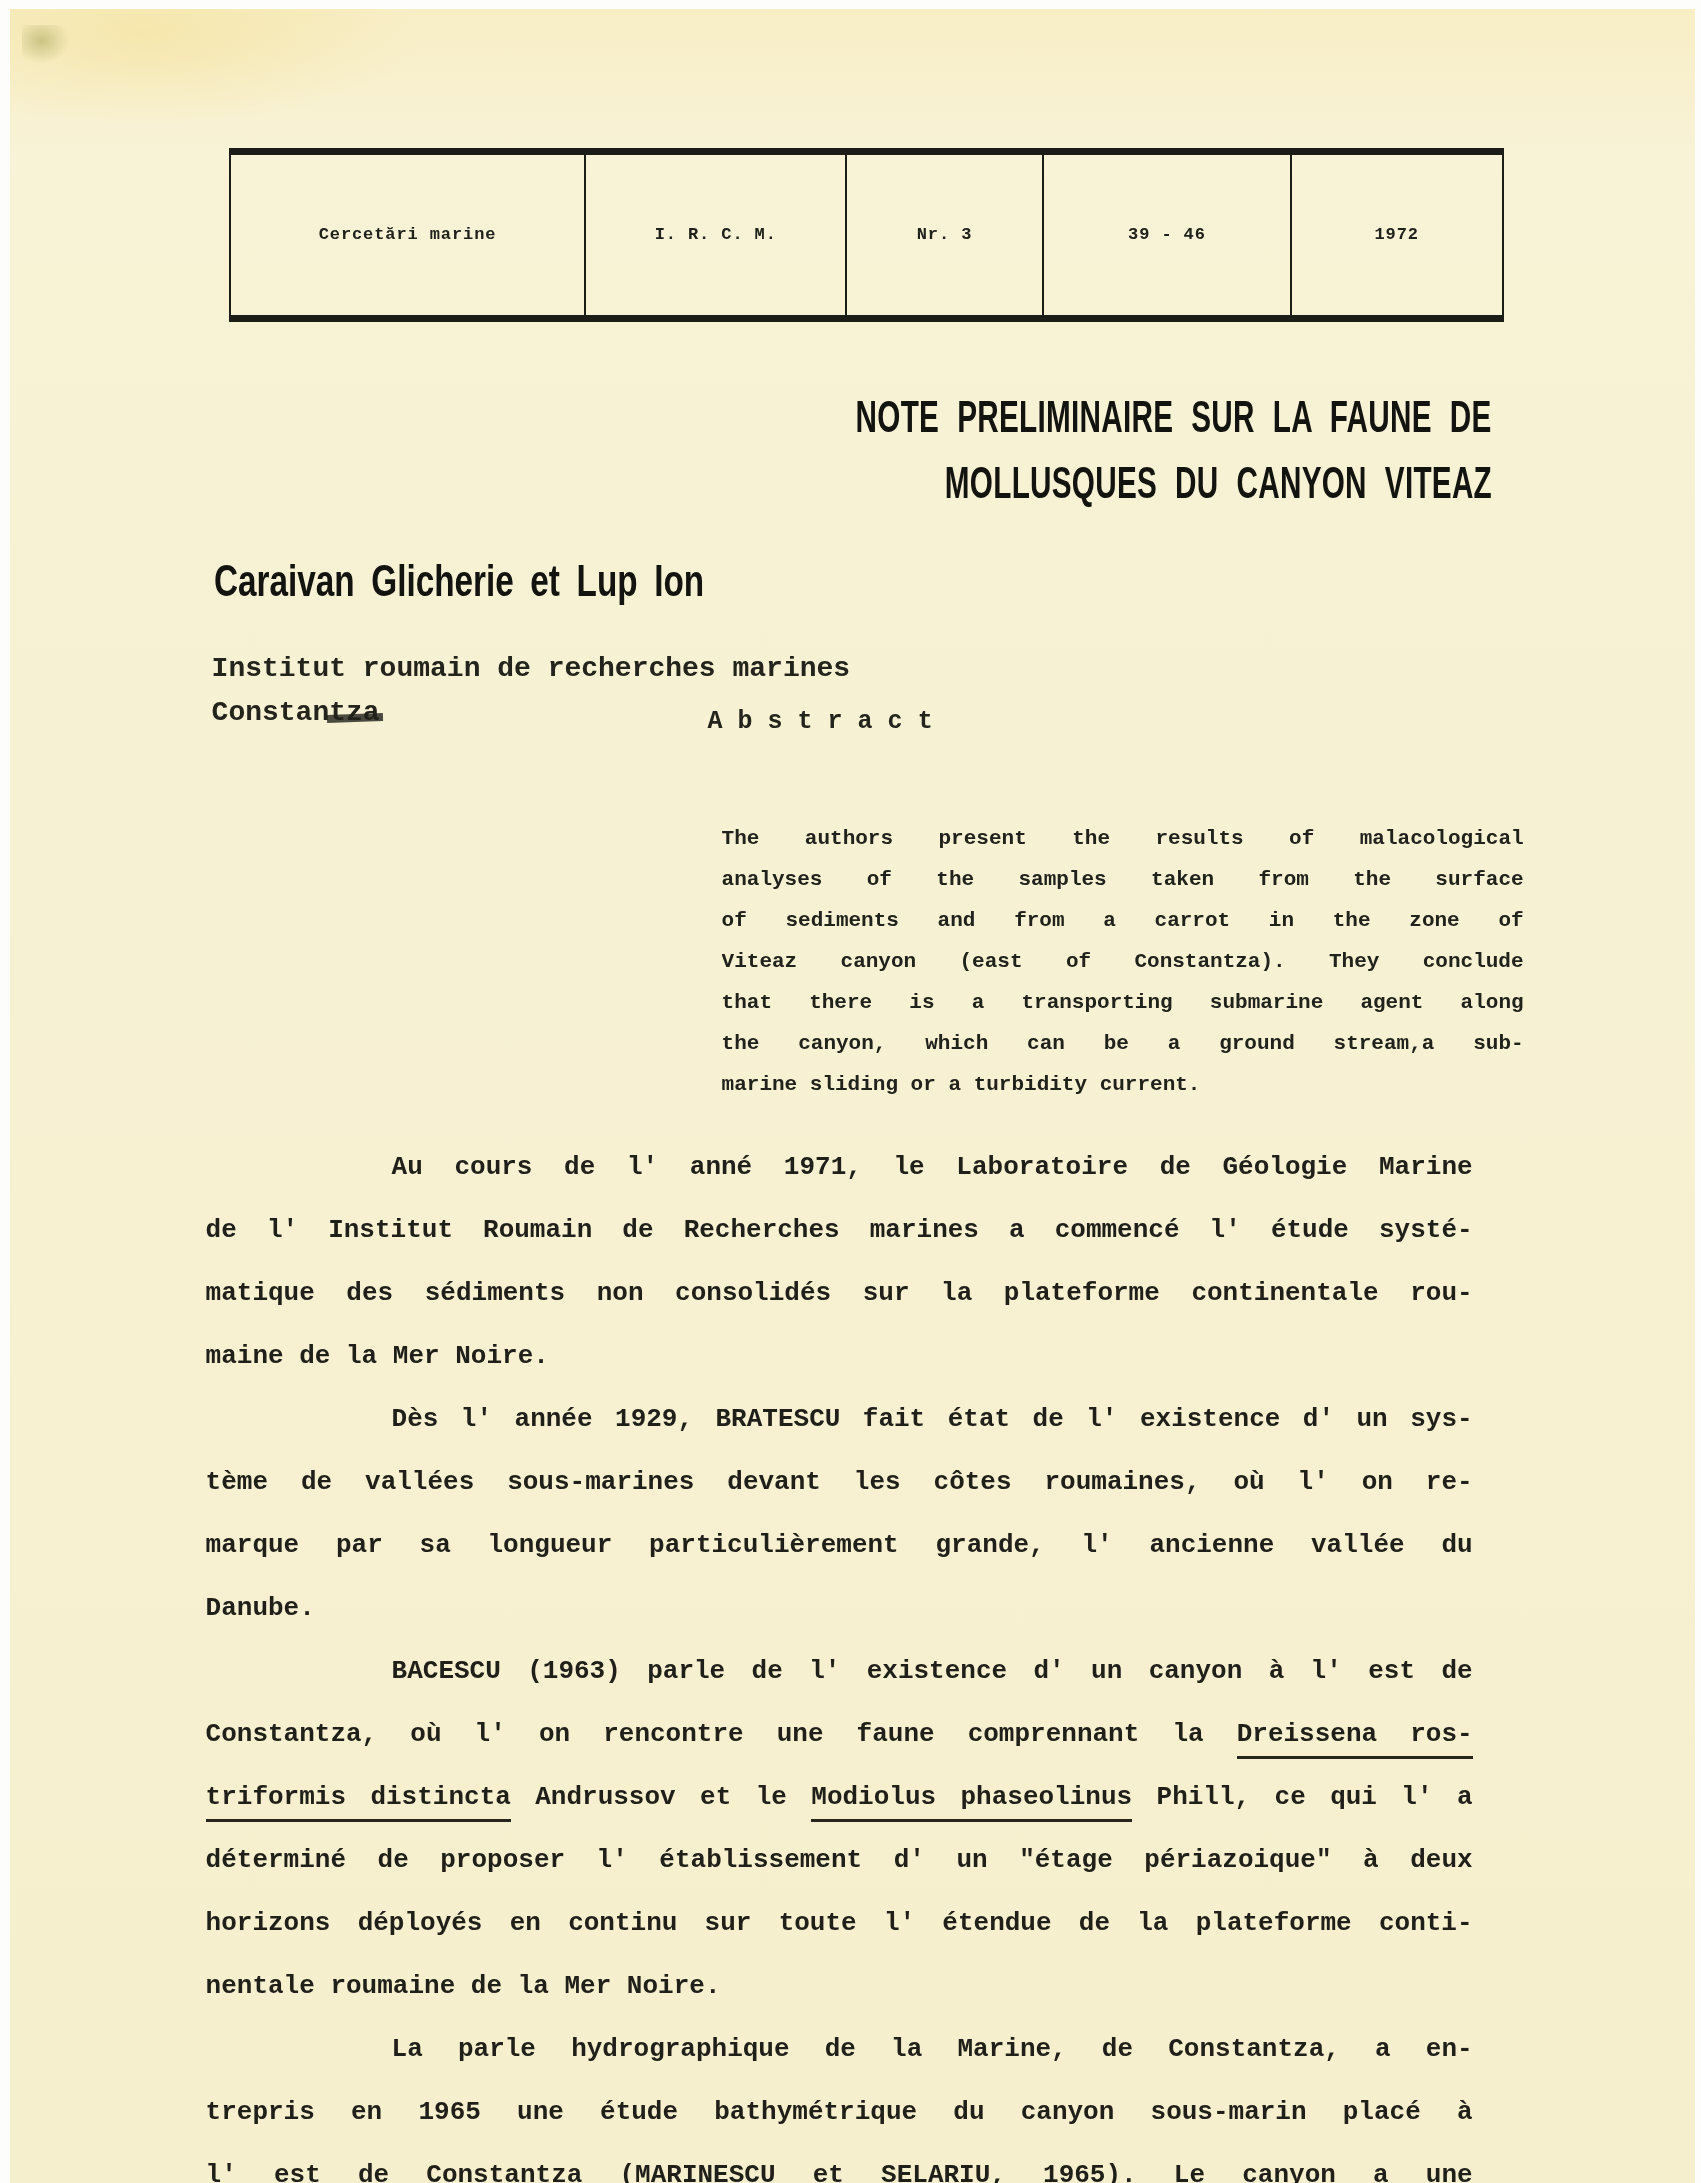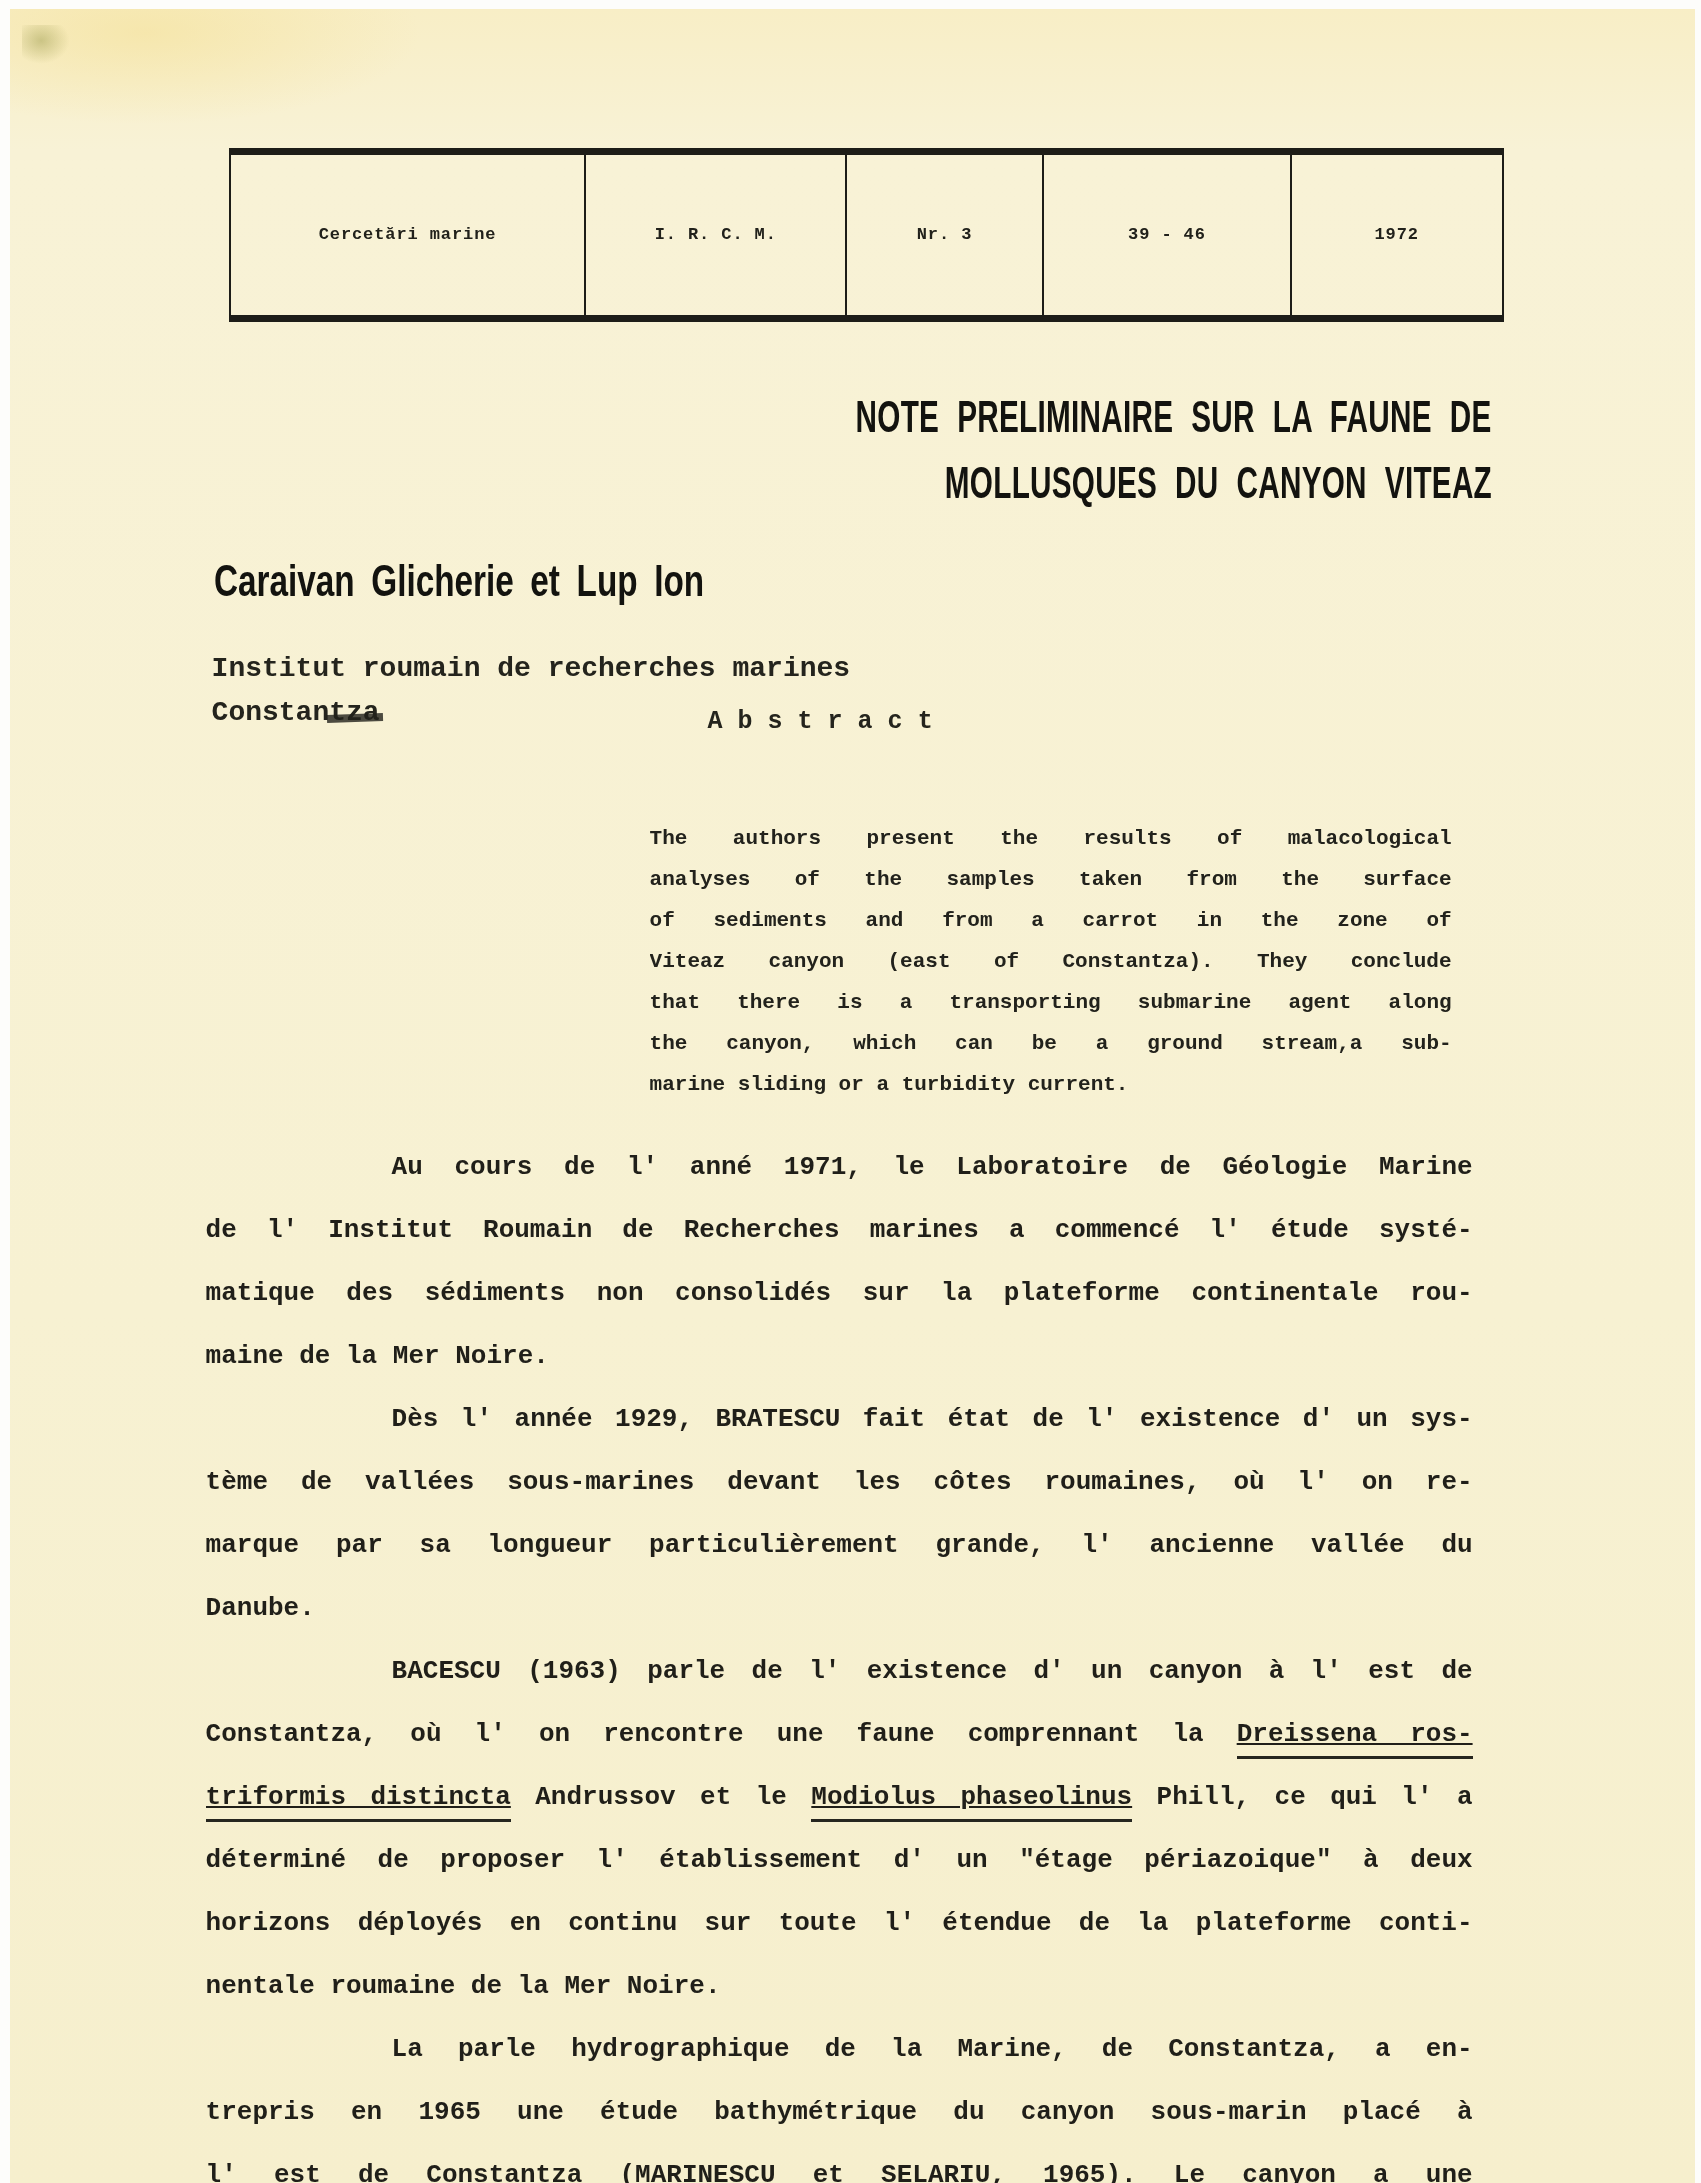--- a/index.html
+++ b/index.html
@@ -63,34 +63,34 @@
     content:"";position:absolute;left:-2.6px;right:-2.6px;top:52%;height:7.9px;
     background:rgba(32,32,26,.8);transform:rotate(-2deg);
   }
 
   .abstract-heading{
     position:absolute;left:678px;top:692px;height:41px;line-height:41px;
     font-size:25px;font-weight:bold;white-space:nowrap;color:#24241d;margin-left:20px;
   }
 
   .abstract-block{
-    position:absolute;left:640px;top:809px;width:802px;
+    position:absolute;left:712px;top:809px;width:802px;
     font-size:21px;font-weight:bold;color:#22221c;
   }
   .aline{height:41px;line-height:41px;text-align:justify;text-align-last:justify;overflow:hidden;}
   .aline.left{text-align:left;text-align-last:left;}
 
   .body-block{
     position:absolute;left:196px;top:1127px;width:1267px;
     font-size:26px;font-weight:bold;color:#201f19;
   }
   .bline{height:63px;line-height:63px;text-align:justify;text-align-last:justify;overflow:hidden;}
   .bline.left{text-align:left;text-align-last:left;}
   .bline.indent{text-indent:186px;}
-  .u{border-bottom:3.5px solid #26261f;padding-bottom:7px;text-decoration:underline;}
+  .u{border-bottom:3.5px solid #26261f;padding-bottom:7px;}
 </style>
 </head>
 <body>
 
 <div class="page">
   <div class="corner-smudge"></div>
 
   <div class="header-table">
     <div class="header-cell" style="width:28%">Cercetări marine</div>
     <div class="header-cell" style="width:20.5%">I. R. C. M.</div>

